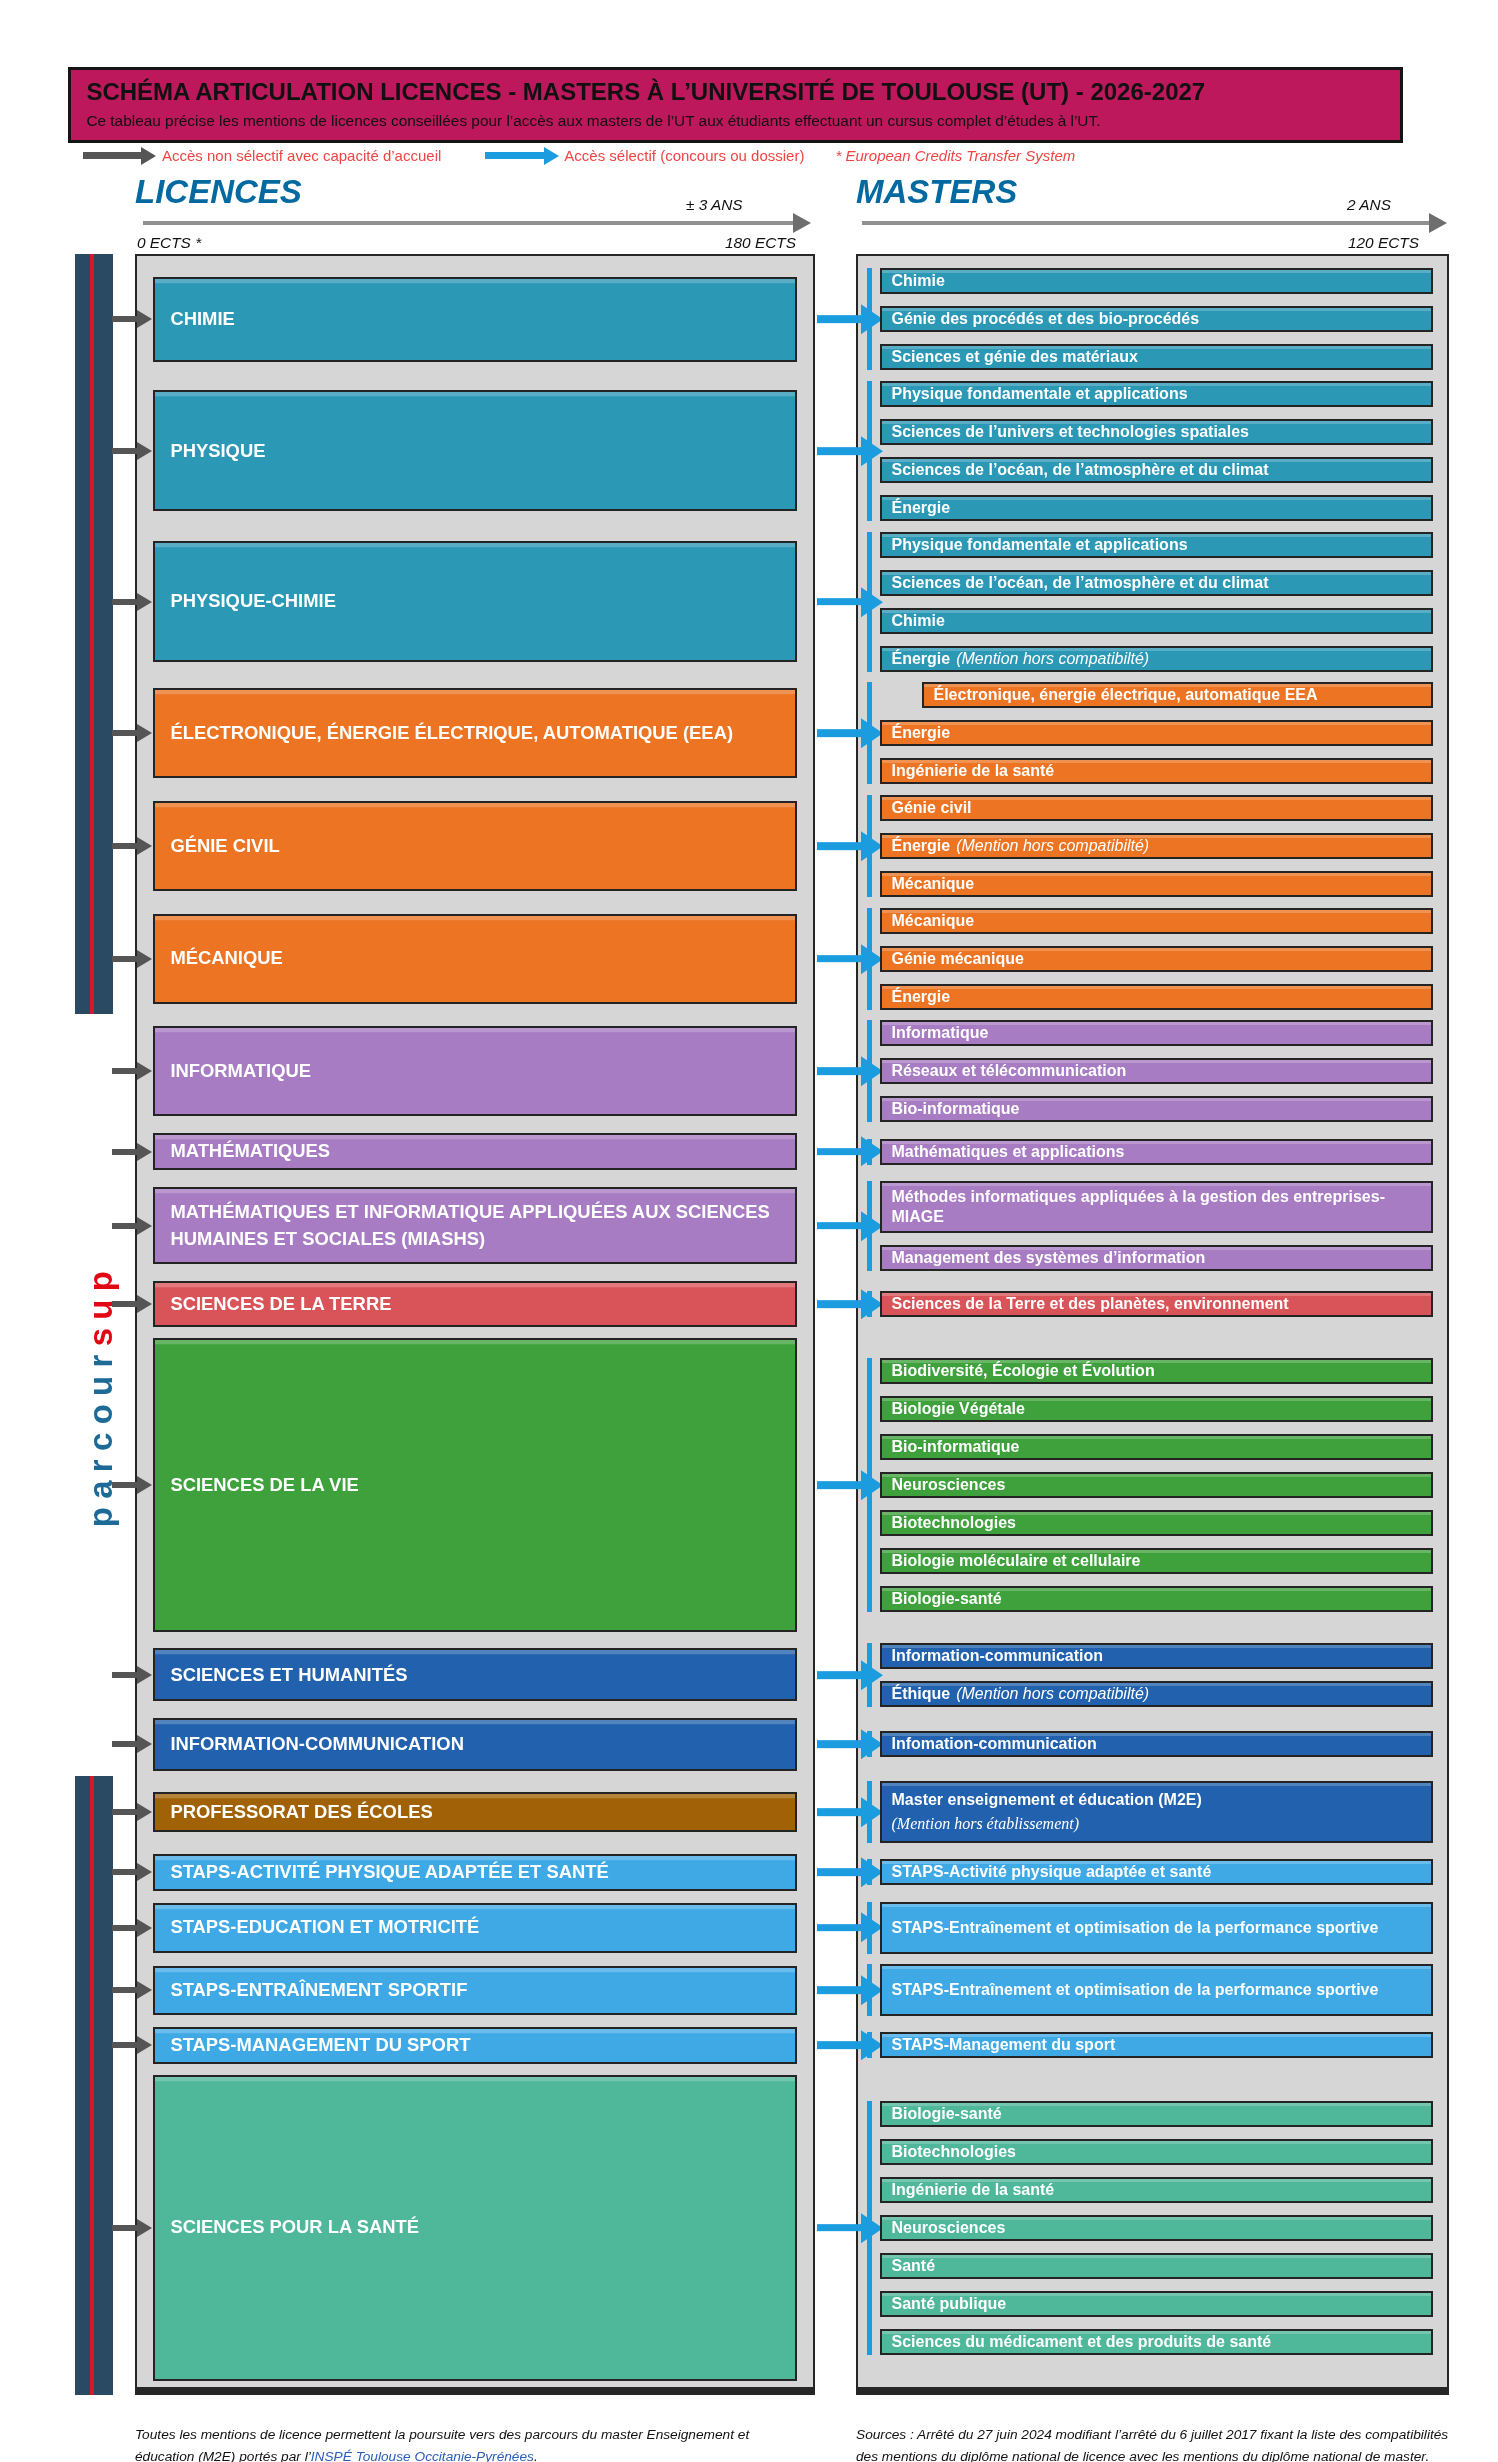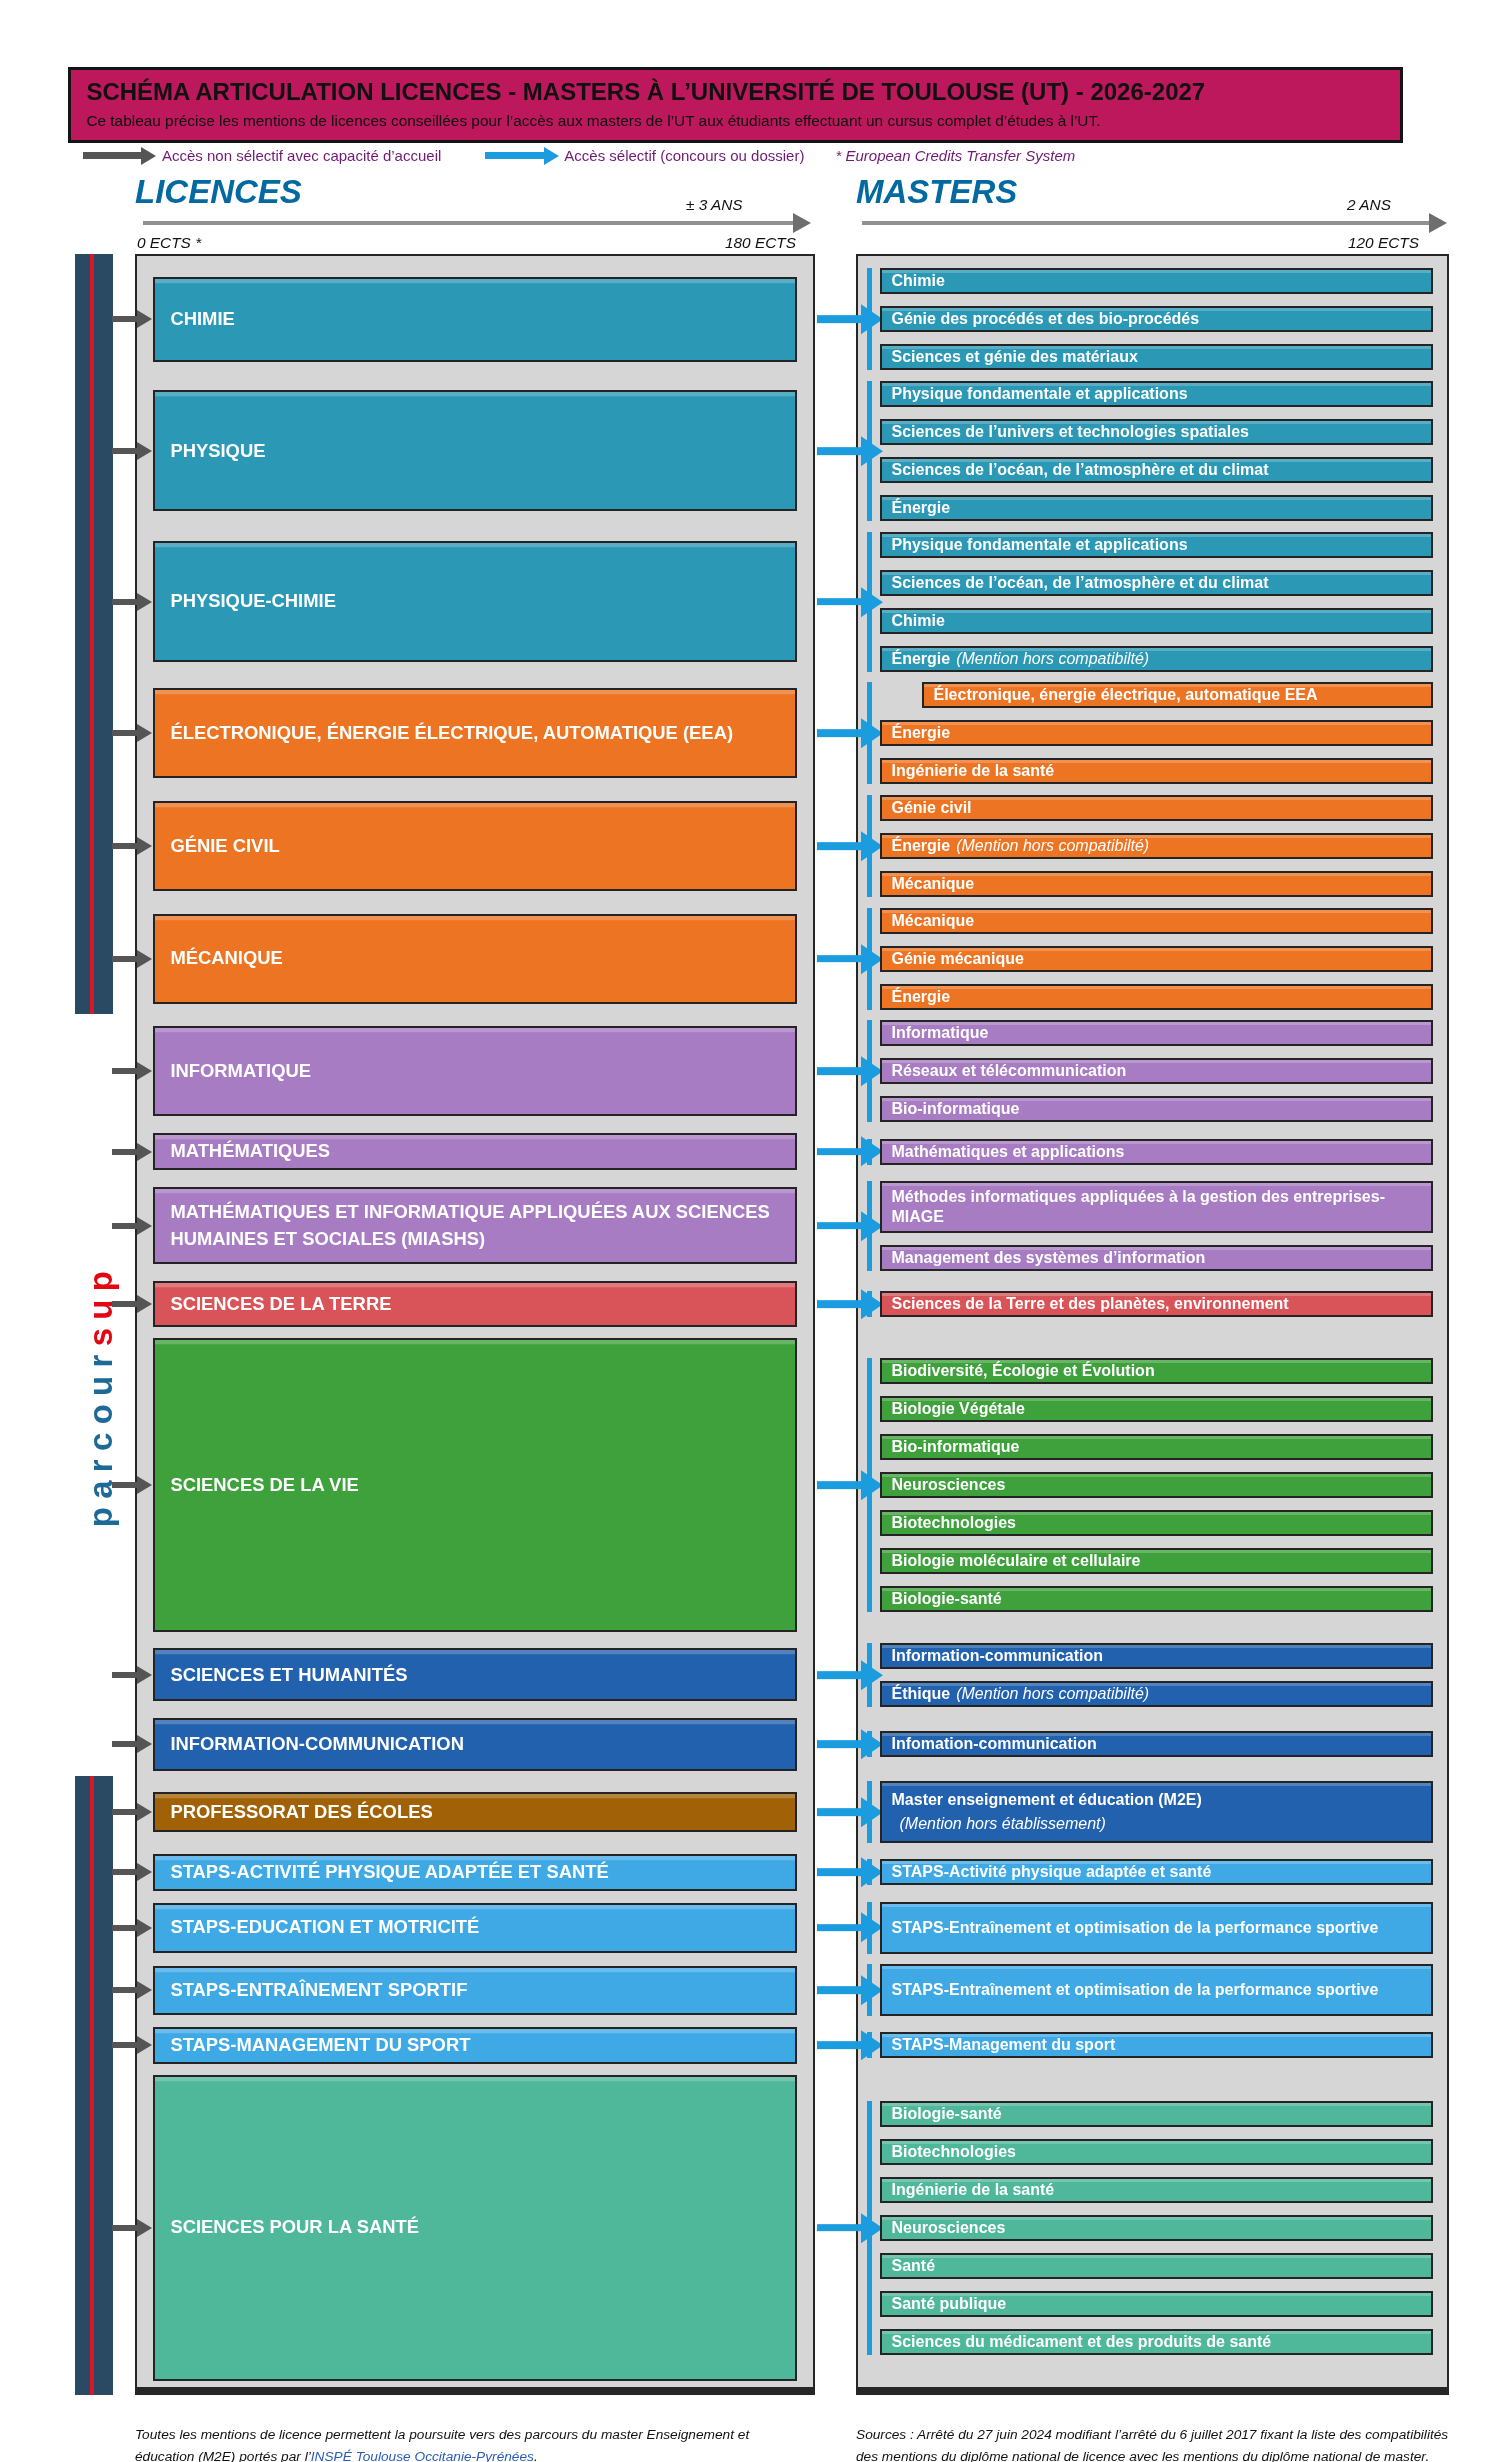--- a/index.html
+++ b/index.html
@@ -7,21 +7,21 @@
         font-family:"Liberation Sans", sans-serif;color:#1a1a1a;overflow:hidden;}
 
   
   .top{position:relative;height:254px;}
   .title-box{position:absolute;left:68px;top:67px;width:1335px;border:3.6px solid #141414;
              background:#be185d;padding:8.3px 15.4px 9.5px 15.4px;box-sizing:border-box;}
   .title-box h1{margin:0;font-size:24px;font-weight:bold;letter-spacing:0px;color:#111;}
   .title-box p{margin:6px 0 0 0;font-size:15.4px;color:#111;}
 
   .legend{position:absolute;left:83px;top:147px;display:flex;align-items:center;
-          font-size:15px;color:#701a75;white-space:nowrap;}
+          font-size:15px;color:#ef4444;white-space:nowrap;}
   .leg-arrow{position:relative;width:59px;height:7.1px;flex:none;}
   .leg-arrow.gray{background:var(--gray-arrow,#555);}
   .leg-arrow.blue{background:var(--selective,#1b9cde);}
   .leg-arrow::after{content:'';position:absolute;right:-14.3px;top:50%;transform:translateY(-50%);
           border-top:9.5px solid transparent;border-bottom:9.5px solid transparent;}
   .leg-arrow.gray::after{border-left:15.4px solid var(--gray-arrow,#555);}
   .leg-arrow.blue::after{border-left:15.4px solid var(--selective,#1b9cde);}
   .leg-label{margin-left:20px;}
   .leg-gap1{margin-right:44px;}
   .leg-gap2{margin-right:31px;}
@@ -89,21 +89,21 @@
   .mas-stack{position:relative;display:flex;flex-direction:column;gap:12px;}
   .mas-stack::before{content:'';position:absolute;left:-13px;top:0;bottom:0;width:4.8px;
             background:var(--selective,#1b9cde);}
   .mas-row{box-sizing:border-box;height:26px;border:2.4px solid #242424;display:flex;align-items:center;
        padding:0 9.5px;color:#fff;font-size:16px;line-height:1.25;
        box-shadow:inset 0 3px 0 rgba(255,255,255,.22);}
   .mas-row .m-label{font-weight:bold;}
   .mas-row .m-note{font-style:italic;margin-left:6px;}
   .mas-row.tall{height:52px;}
   .mas-row.note2{height:62px;flex-direction:column;align-items:flex-start;justify-content:space-evenly;padding:3.6px 9.5px;}
-  .mas-row.note2 .m-note{margin-left:8px;}
+  .mas-row.note2 .m-note{margin-left:0;font-family:Liberation Serif, serif;}
 
   
   .footer{display:flex;margin:15.4px 0 0 135px;width:1314px;box-sizing:border-box;
           font-size:13.7px;font-style:italic;color:#111;line-height:1.62;}
   .footer .fcol-left{width:647px;flex:none;}
   .footer .fcol-right{width:593px;flex:none;margin-left:74px;}
   .footer a{color:#2a5cb8;text-decoration:underline;}
 </style>
 </head>
 <body>

